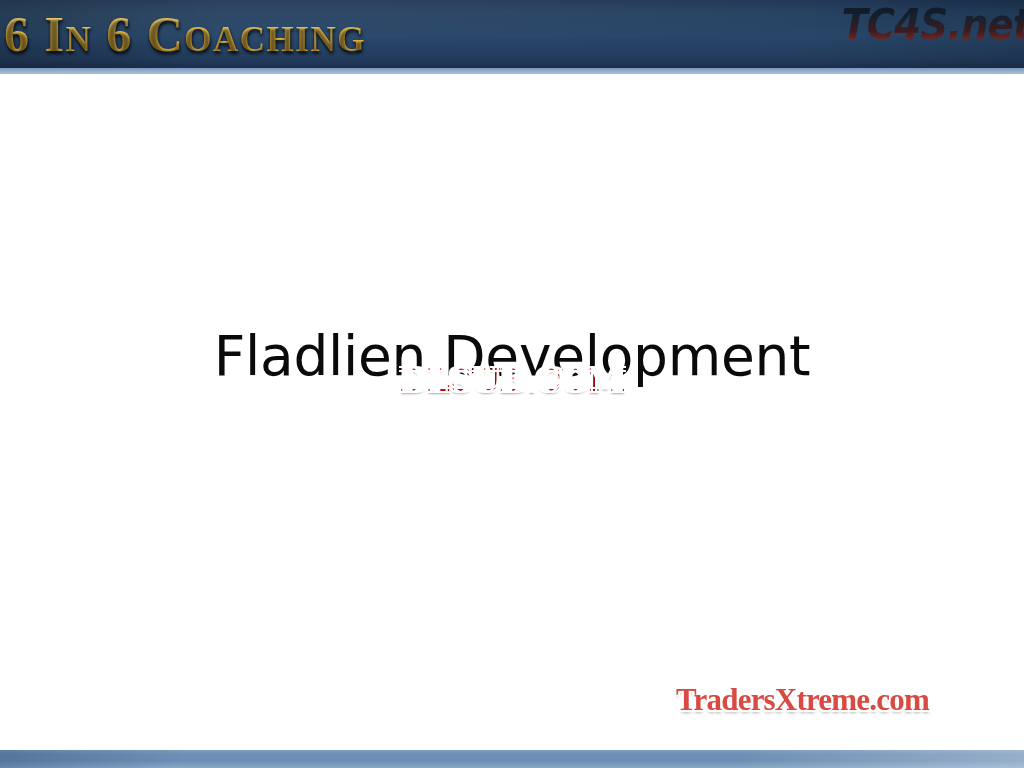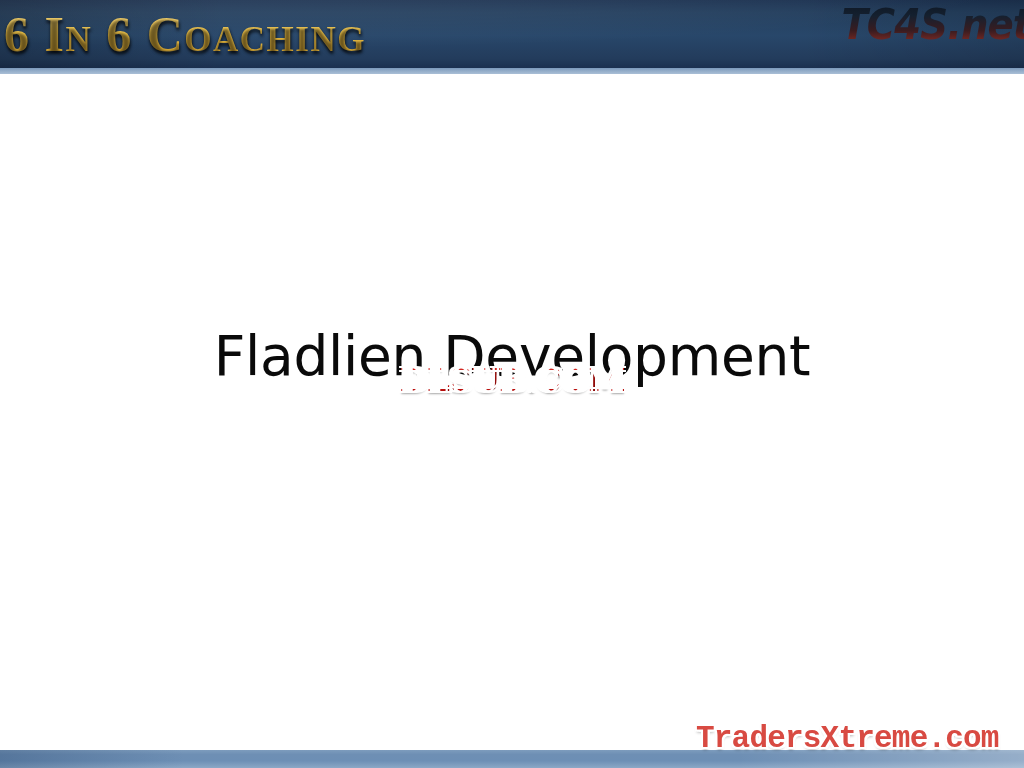--- a/index.html
+++ b/index.html
@@ -219,41 +219,40 @@
     background: linear-gradient(90deg,
       rgba(30,60,100,0.30) 0%,
       rgba(255,255,255,0.00) 18%,
       rgba(255,255,255,0.00) 72%,
       rgba(255,255,255,0.28) 100%);
   }
 
   #watermark-traders {
     position: absolute;
     left: 676px;
-    top: 720px;
+    top: 681px;
     height: 38px;
     line-height: 38px;
-    font-family: Liberation Mono, monospace;
+    font-family: Liberation Serif, serif;
     font-weight: 700;
     font-size: 31px;
     letter-spacing: -0.8px;
     white-space: nowrap;
     color: #d84a42;
     z-index: 5;
     text-shadow:
       -2px -2px 0 #ffffff,
        2px -2px 0 #ffffff,
       -2px  2px 0 #ffffff,
        2px  2px 0 #ffffff,
       -2px  0   0 #ffffff,
        2px  0   0 #ffffff,
        0   -2px 0 #ffffff,
        0    2px 0 #ffffff,
        0    3px 3px rgba(0,0,0,0.30);
-    margin-left: 20px;
   }
 </style>
 </head>
 <body>
 
 <div id="slide">
 
   <div id="header-band">
     <div id="brand-title-shadow">6 In 6 Coaching</div>
     <div id="brand-title">6 In 6 Coaching</div>

